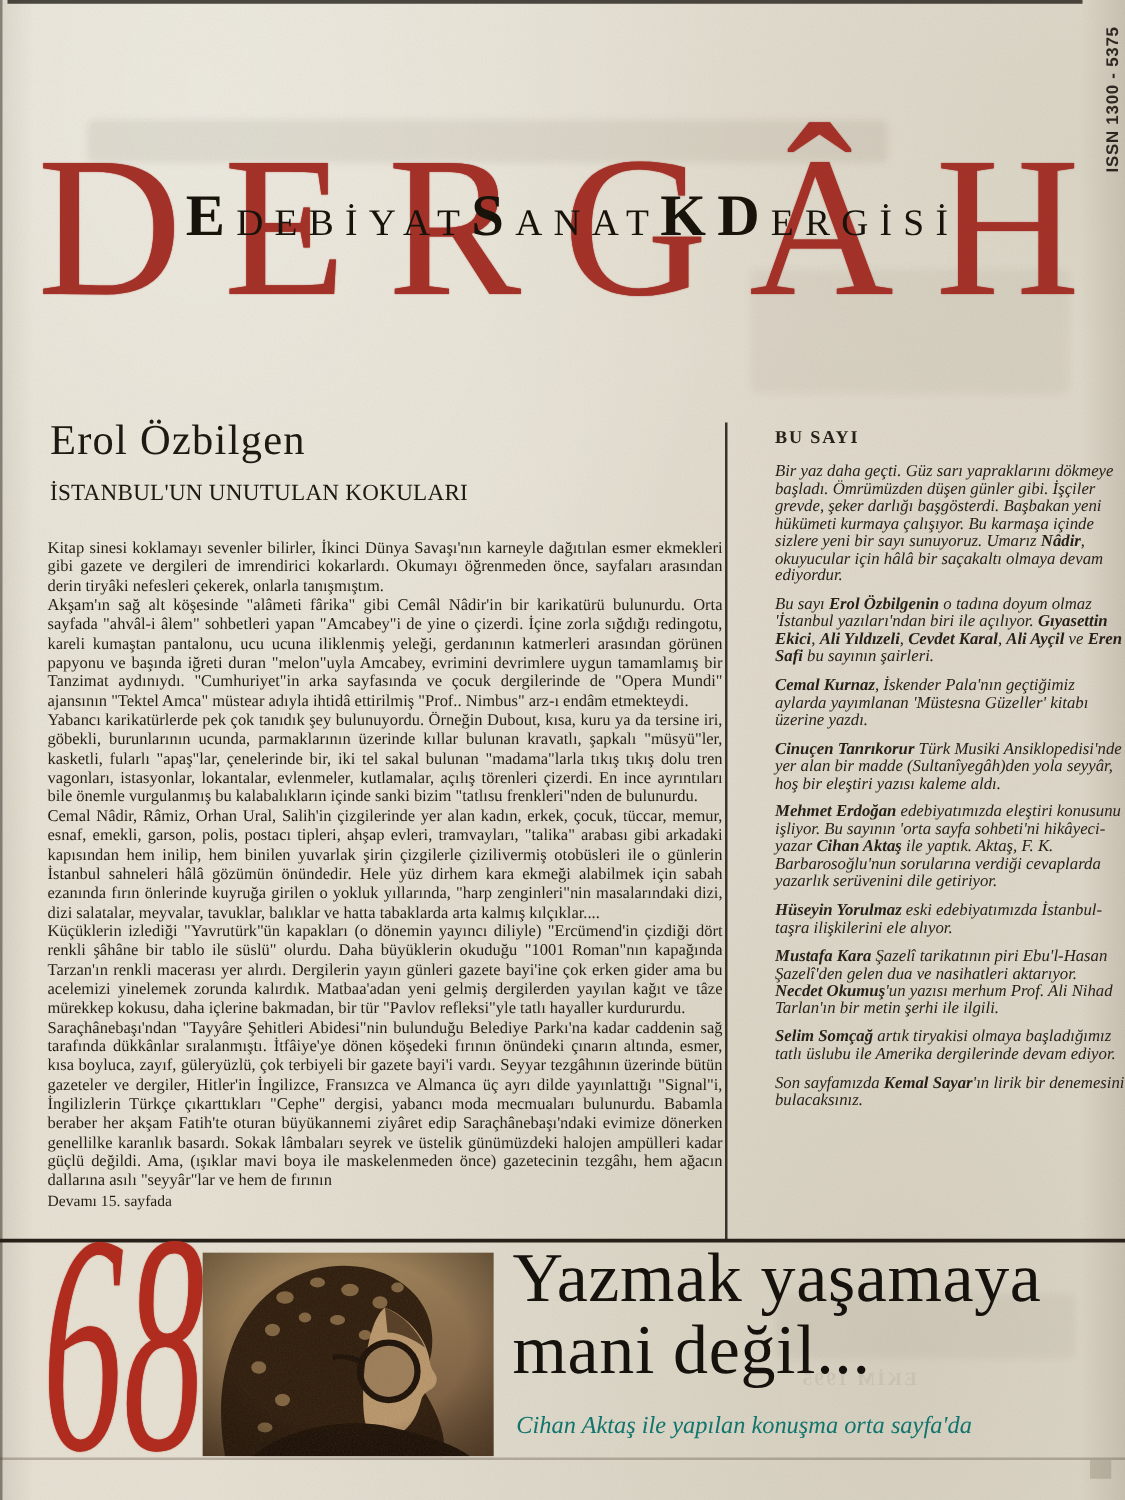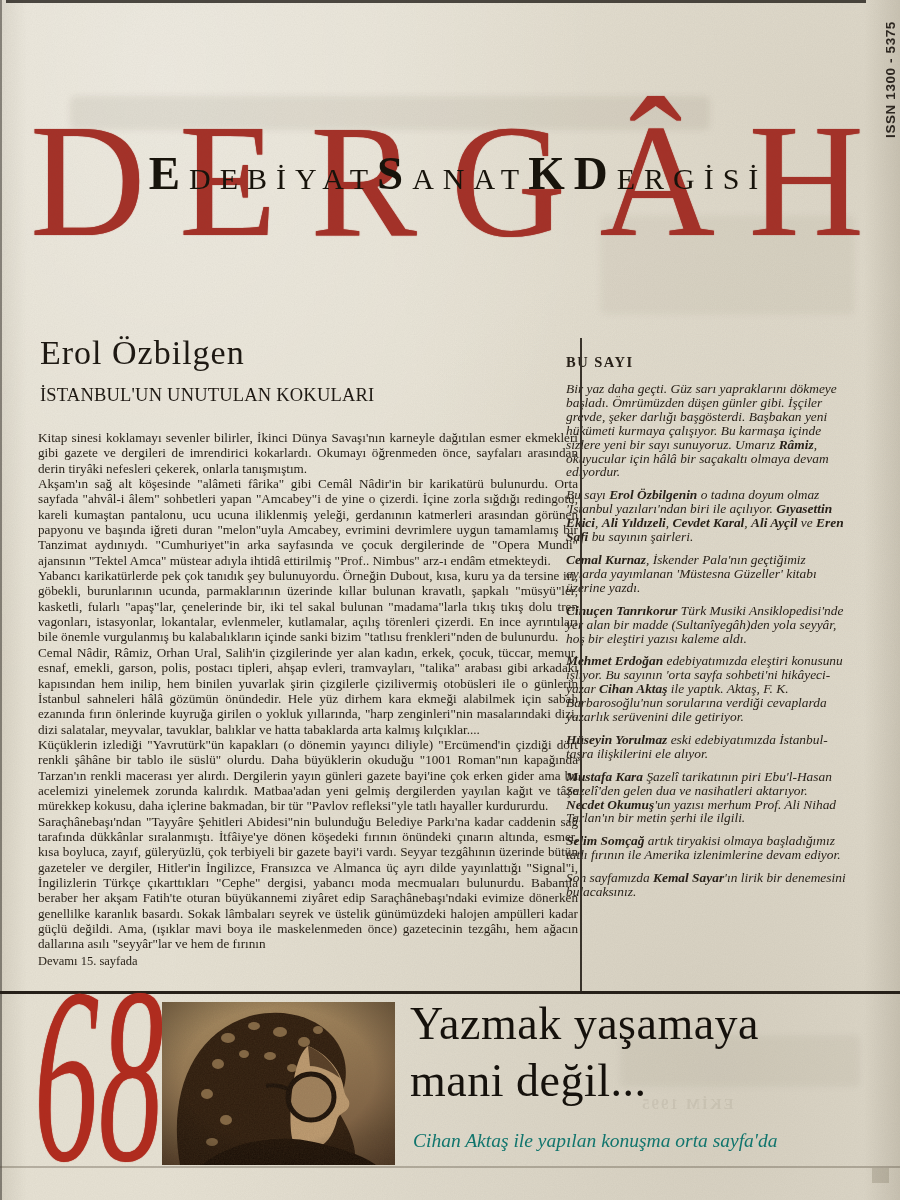--- a/index.html
+++ b/index.html
@@ -53,39 +53,39 @@
   .subtitle span.seg-big{font-size:47px;font-weight:700;}
 
   
   .author{position:absolute;left:40px;top:334px;font-size:34px;letter-spacing:1px;color:#1d1812;}
   .article-title{position:absolute;left:40px;top:385px;font-size:18.5px;letter-spacing:.2px;color:#1d1812;font-family:Liberation Serif, serif;}
   .body-text{position:absolute;left:38px;top:430px;width:540px;font-size:13.2px;line-height:15.35px;text-align:justify;color:#241d14;}
   .body-text p{margin:0;}
   .continuation{text-align:left;font-size:12.5px;padding-right:8px;margin-top:2px;}
 
   
-  .contents{position:absolute;left:566px;top:342px;width:280px;color:#272018;margin-top:12px;}
+  .contents{position:absolute;left:620px;top:342px;width:280px;color:#272018;}
   .contents-header{font-weight:700;font-style:normal;font-size:14.5px;letter-spacing:1.5px;margin:0 0 11px 0;}
   .contents p{margin:0 0 9px 0;font-style:italic;font-size:13.4px;line-height:13.9px;}
   .contents .seg-b{font-weight:700;}
 
   
   .divider-v{position:absolute;left:580px;top:338px;width:2px;height:654px;background:#38322a;}
   .rule-main{position:absolute;left:0;top:991px;width:900px;height:3px;background:#251f18;}
   .rule-bottom{position:absolute;left:0;top:1166px;width:900px;height:2px;background:rgba(80,70,55,.32);}
 
   
   .issue-number{
     position:absolute;left:34px;top:951px;font-size:185px;line-height:1;
     font-style:italic;font-weight:400;color:var(--issue_red,#b22b1e);
     transform:scale(.70,1.35);transform-origin:top left;
     text-shadow:0 0 1px var(--issue_red,#b22b1e);
   }
   .photo{position:absolute;left:162px;top:1002px;width:233px;height:163px;}
-  .headline{position:absolute;left:410px;top:995px;font-size:46px;line-height:57px;letter-spacing:.5px;color:#14100b;}
+  .headline{position:absolute;left:410px;top:995px;font-size:56px;line-height:57px;letter-spacing:.5px;color:#14100b;}
   .caption{position:absolute;left:413px;top:1130px;font-size:19.5px;color:#0f766e;font-style:italic;}
 </style>
 </head>
 <body>
 
 <div class="edge-top"></div>
 <div class="edge-left"></div>
 <div class="corner-box"></div>
 <div class="smudge" style="left:70px;top:96px;width:640px;height:34px;"></div>
 <div class="smudge" style="left:600px;top:215px;width:255px;height:100px;opacity:.65;"></div>
@@ -118,28 +118,28 @@
   <p>Akşam'ın sağ alt köşesinde "alâmeti fârika" gibi Cemâl Nâdir'in bir karikatürü bulunurdu. Orta sayfada "ahvâl-i âlem" sohbetleri yapan "Amcabey"i de yine o çizerdi. İçine zorla sığdığı redingotu, kareli kumaştan pantalonu, ucu ucuna iliklenmiş yeleği, gerdanının katmerleri arasından görünen papyonu ve başında iğreti duran "melon"uyla Amcabey, evrimini devrimlere uygun tamamlamış bir Tanzimat aydınıydı. "Cumhuriyet"in arka sayfasında ve çocuk dergilerinde de "Opera Mundi" ajansının "Tektel Amca" müstear adıyla ihtidâ ettirilmiş "Prof.. Nimbus" arz-ı endâm etmekteydi.</p>
   <p>Yabancı karikatürlerde pek çok tanıdık şey bulunuyordu. Örneğin Dubout, kısa, kuru ya da tersine iri, göbekli, burunlarının ucunda, parmaklarının üzerinde kıllar bulunan kravatlı, şapkalı "müsyü"ler, kasketli, fularlı "apaş"lar, çenelerinde bir, iki tel sakal bulunan "madama"larla tıkış tıkış dolu tren vagonları, istasyonlar, lokantalar, evlenmeler, kutlamalar, açılış törenleri çizerdi. En ince ayrıntıları bile önemle vurgulanmış bu kalabalıkların içinde sanki bizim "tatlısu frenkleri"nden de bulunurdu.</p>
   <p>Cemal Nâdir, Râmiz, Orhan Ural, Salih'in çizgilerinde yer alan kadın, erkek, çocuk, tüccar, memur, esnaf, emekli, garson, polis, postacı tipleri, ahşap evleri, tramvayları, "talika" arabası gibi arkadaki kapısından hem inilip, hem binilen yuvarlak şirin çizgilerle çizilivermiş otobüsleri ile o günlerin İstanbul sahneleri hâlâ gözümün önündedir. Hele yüz dirhem kara ekmeği alabilmek için sabah ezanında fırın önlerinde kuyruğa girilen o yokluk yıllarında, "harp zenginleri"nin masalarındaki dizi, dizi salatalar, meyvalar, tavuklar, balıklar ve hatta tabaklarda arta kalmış kılçıklar....</p>
   <p>Küçüklerin izlediği "Yavrutürk"ün kapakları (o dönemin yayıncı diliyle) "Ercümend'in çizdiği dört renkli şâhâne bir tablo ile süslü" olurdu. Daha büyüklerin okuduğu "1001 Roman"nın kapağında Tarzan'ın renkli macerası yer alırdı. Dergilerin yayın günleri gazete bayi'ine çok erken gider ama bu acelemizi yinelemek zorunda kalırdık. Matbaa'adan yeni gelmiş dergilerden yayılan kağıt ve tâze mürekkep kokusu, daha içlerine bakmadan, bir tür "Pavlov refleksi"yle tatlı hayaller kurdururdu.</p>
   <p>Saraçhânebaşı'ndan "Tayyâre Şehitleri Abidesi"nin bulunduğu Belediye Parkı'na kadar caddenin sağ tarafında dükkânlar sıralanmıştı. İtfâiye'ye dönen köşedeki fırının önündeki çınarın altında, esmer, kısa boyluca, zayıf, güleryüzlü, çok terbiyeli bir gazete bayi'i vardı. Seyyar tezgâhının üzerinde bütün gazeteler ve dergiler, Hitler'in İngilizce, Fransızca ve Almanca üç ayrı dilde yayınlattığı "Signal"i, İngilizlerin Türkçe çıkarttıkları "Cephe" dergisi, yabancı moda mecmuaları bulunurdu. Babamla beraber her akşam Fatih'te oturan büyükannemi ziyâret edip Saraçhânebaşı'ndaki evimize dönerken genellilke karanlık basardı. Sokak lâmbaları seyrek ve üstelik günümüzdeki halojen ampülleri kadar güçlü değildi. Ama, (ışıklar mavi boya ile maskelenmeden önce) gazetecinin tezgâhı, hem ağacın dallarına asılı "seyyâr"lar ve hem de fırının</p>
   <div class="continuation">Devamı 15. sayfada</div>
 </div>
 
 <div class="contents">
   <div class="contents-header">BU SAYI</div>
-  <p><span>Bir yaz daha geçti. Güz sarı yapraklarını dökmeye başladı. Ömrümüzden düşen günler gibi. İşçiler grevde, şeker darlığı başgösterdi. Başbakan yeni hükümeti kurmaya çalışıyor. Bu karmaşa içinde sizlere yeni bir sayı sunuyoruz. Umarız </span><span class="seg-b">Râmiz</span><span>, okuyucular için hâlâ bir saçakaltı olmaya devam ediyordur.</span></p>
+  <p><span>Bir yaz daha geçti. Güz sarı yapraklarını dökmeye başladı. Ömrümüzden düşen günler gibi. İşçiler grevde, şeker darlığı başgösterdi. Başbakan yeni hükümeti kurmaya çalışıyor. Bu karmaşa içinde sizlere yeni bir sayı sunuyoruz. Umarız </span><span class="seg-b">Nâdir</span><span>, okuyucular için hâlâ bir saçakaltı olmaya devam ediyordur.</span></p>
   <p><span>Bu sayı </span><span class="seg-b">Erol Özbilgenin</span><span> o tadına doyum olmaz 'İstanbul yazıları'ndan biri ile açılıyor. </span><span class="seg-b">Gıyasettin Ekici</span><span>, </span><span class="seg-b">Ali Yıldızeli</span><span>, </span><span class="seg-b">Cevdet Karal</span><span>, </span><span class="seg-b">Ali Ayçil</span><span> ve </span><span class="seg-b">Eren Safi</span><span> bu sayının şairleri.</span></p>
   <p><span class="seg-b">Cemal Kurnaz</span><span>, İskender Pala'nın geçtiğimiz aylarda yayımlanan 'Müstesna Güzeller' kitabı üzerine yazdı.</span></p>
   <p><span class="seg-b">Cinuçen Tanrıkorur</span><span> Türk Musiki Ansiklopedisi'nde yer alan bir madde (Sultanîyegâh)den yola seyyâr, hoş bir eleştiri yazısı kaleme aldı.</span></p>
   <p><span class="seg-b">Mehmet Erdoğan</span><span> edebiyatımızda eleştiri konusunu işliyor. Bu sayının 'orta sayfa sohbeti'ni hikâyeci-yazar </span><span class="seg-b">Cihan Aktaş</span><span> ile yaptık. Aktaş, F. K. Barbarosoğlu'nun sorularına verdiği cevaplarda yazarlık serüvenini dile getiriyor.</span></p>
   <p><span class="seg-b">Hüseyin Yorulmaz</span><span> eski edebiyatımızda İstanbul-taşra ilişkilerini ele alıyor.</span></p>
   <p><span class="seg-b">Mustafa Kara</span><span> Şazelî tarikatının piri Ebu'l-Hasan Şazelî'den gelen dua ve nasihatleri aktarıyor. </span><span class="seg-b">Necdet Okumuş</span><span>'un yazısı merhum Prof. Ali Nihad Tarlan'ın bir metin şerhi ile ilgili.</span></p>
-  <p><span class="seg-b">Selim Somçağ</span><span> artık tiryakisi olmaya başladığımız tatlı fırının ile Amerika izlenimlerine devam ediyor.</span></p>
+  <p><span class="seg-b">Selim Somçağ</span><span> artık tiryakisi olmaya başladığımız tatlı üslubu ile Amerika dergilerinde devam ediyor.</span></p>
   <p><span>Son sayfamızda </span><span class="seg-b">Kemal Sayar</span><span>'ın lirik bir denemesini bulacaksınız.</span></p>
 </div>
 
 <div class="divider-v"></div>
 <div class="rule-main"></div>
 <div class="rule-bottom"></div>
 
 <div class="issue-number">68</div>
 
 <svg class="photo" viewBox="0 0 233 163" role="img" aria-label="Cihan Aktaş portresi">

